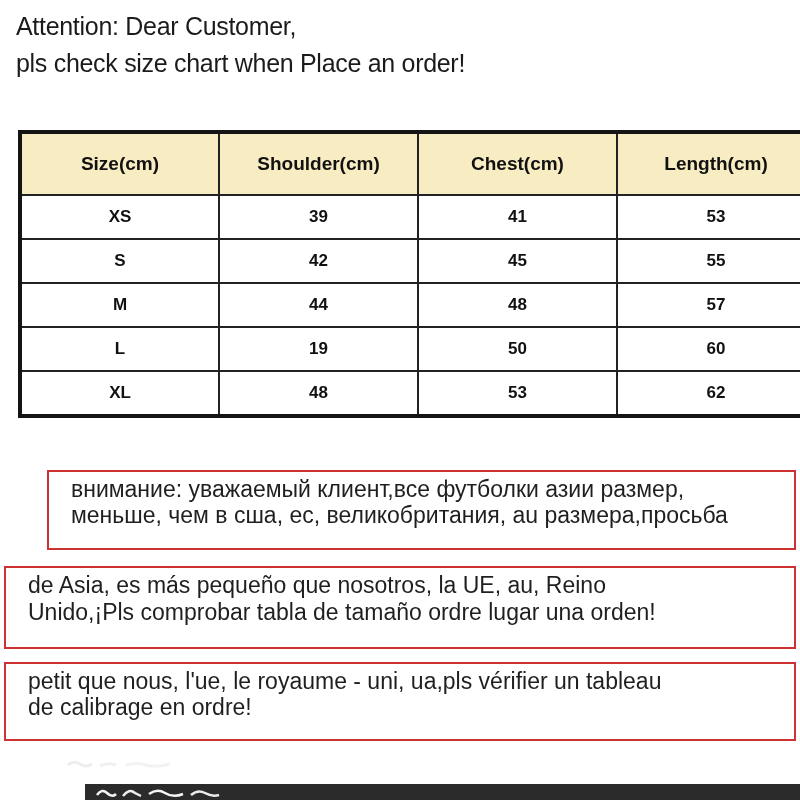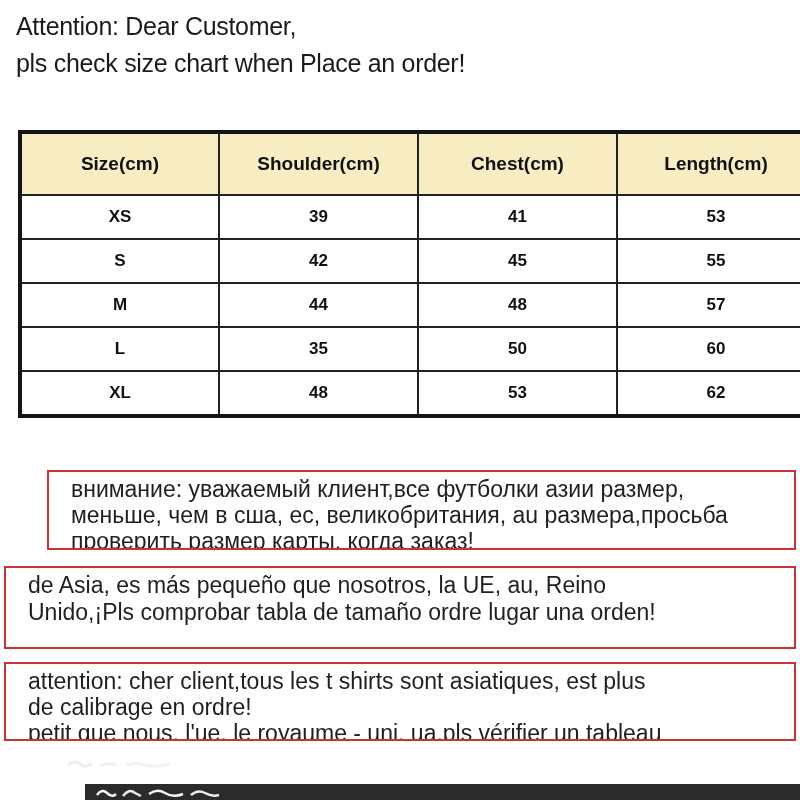--- a/index.html
+++ b/index.html
@@ -96,49 +96,47 @@
           <td>55</td>
         </tr>
         <tr>
           <td>M</td>
           <td>44</td>
           <td>48</td>
           <td>57</td>
         </tr>
         <tr>
           <td>L</td>
-          <td>35</td>
+          <td>19</td>
           <td>50</td>
           <td>60</td>
         </tr>
         <tr>
           <td>XL</td>
           <td>48</td>
           <td>53</td>
           <td>62</td>
         </tr>
       </tbody>
     </table>
   </div>
 
   <div class="notice-box notice-ru">
     <div>внимание: уважаемый клиент,все футболки азии размер,</div>
     <div>меньше, чем в сша, ес, великобритания, au размера,просьба</div>
-    <div>проверить размер карты, когда заказ!</div>
   </div>
 
   <div class="notice-box notice-es">
     <div>de Asia, es más pequeño que nosotros, la UE, au, Reino</div>
     <div>Unido,¡Pls comprobar tabla de tamaño ordre lugar una orden!</div>
   </div>
 
   <div class="notice-box notice-fr">
-    <div>attention: cher client,tous les t shirts sont asiatiques, est plus</div>
+    <div>petit que nous, l'ue, le royaume - uni, ua,pls vérifier un tableau</div>
     <div>de calibrage en ordre!</div>
-    <div>petit que nous, l'ue, le royaume - uni, ua,pls vérifier un tableau</div>
   </div>
 
   <div class="smudge">
     <svg width="130" height="14" viewBox="0 0 130 14">
       <path d="M4 8 q6 -5 12 -1 t12 0" stroke="#dcdcdc" stroke-width="3" fill="none"></path>
       <path d="M36 9 q8 -4 16 -1" stroke="#e2e2e2" stroke-width="3" fill="none"></path>
       <path d="M62 8 q10 -3 20 0 t24 -1" stroke="#e6e6e6" stroke-width="3" fill="none"></path>
     </svg>
   </div>
 

